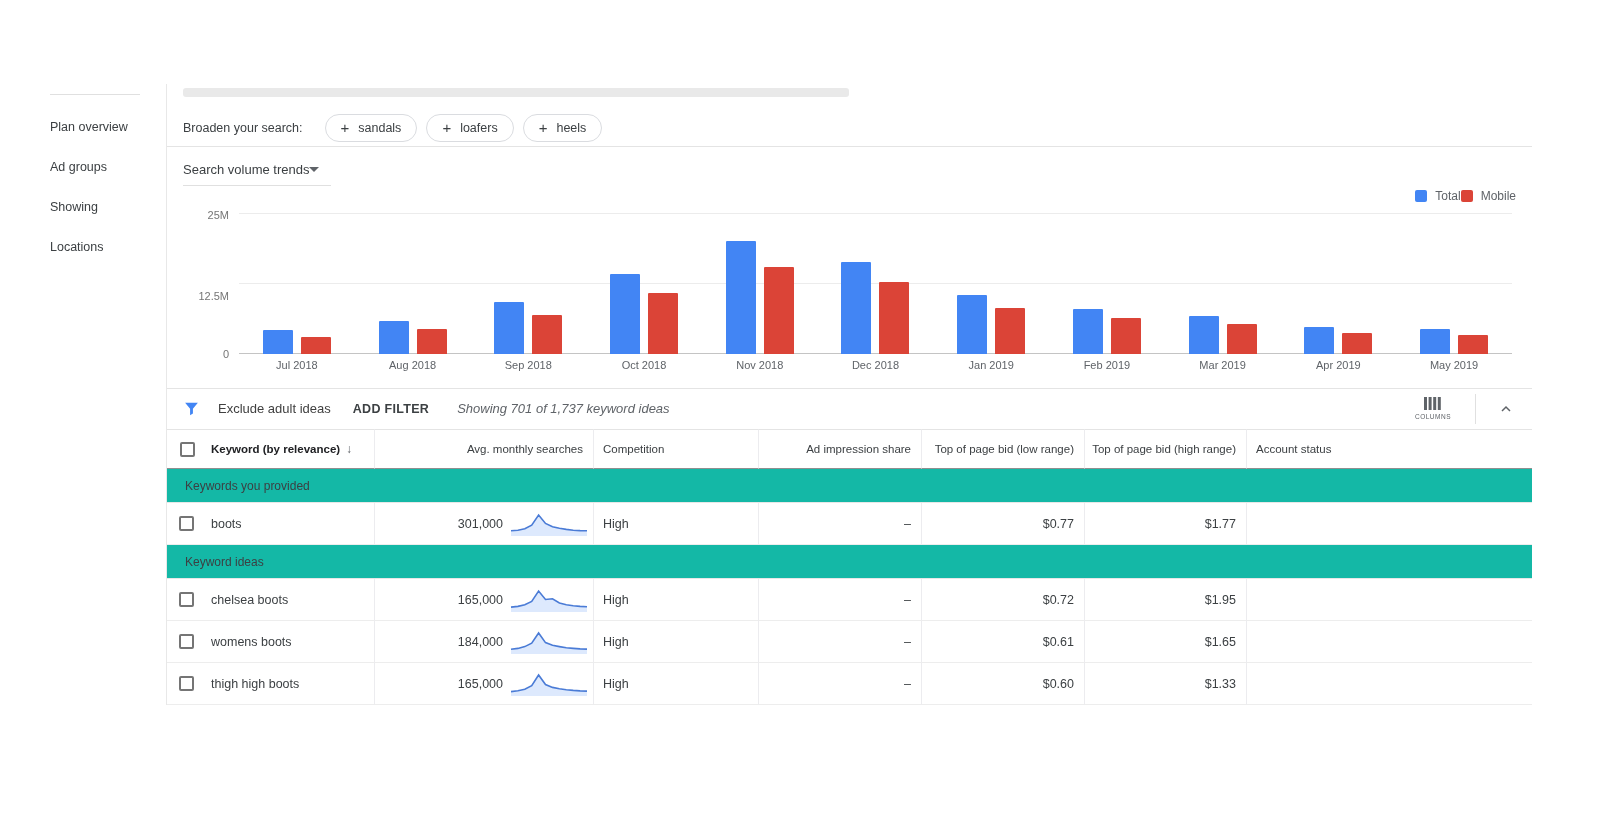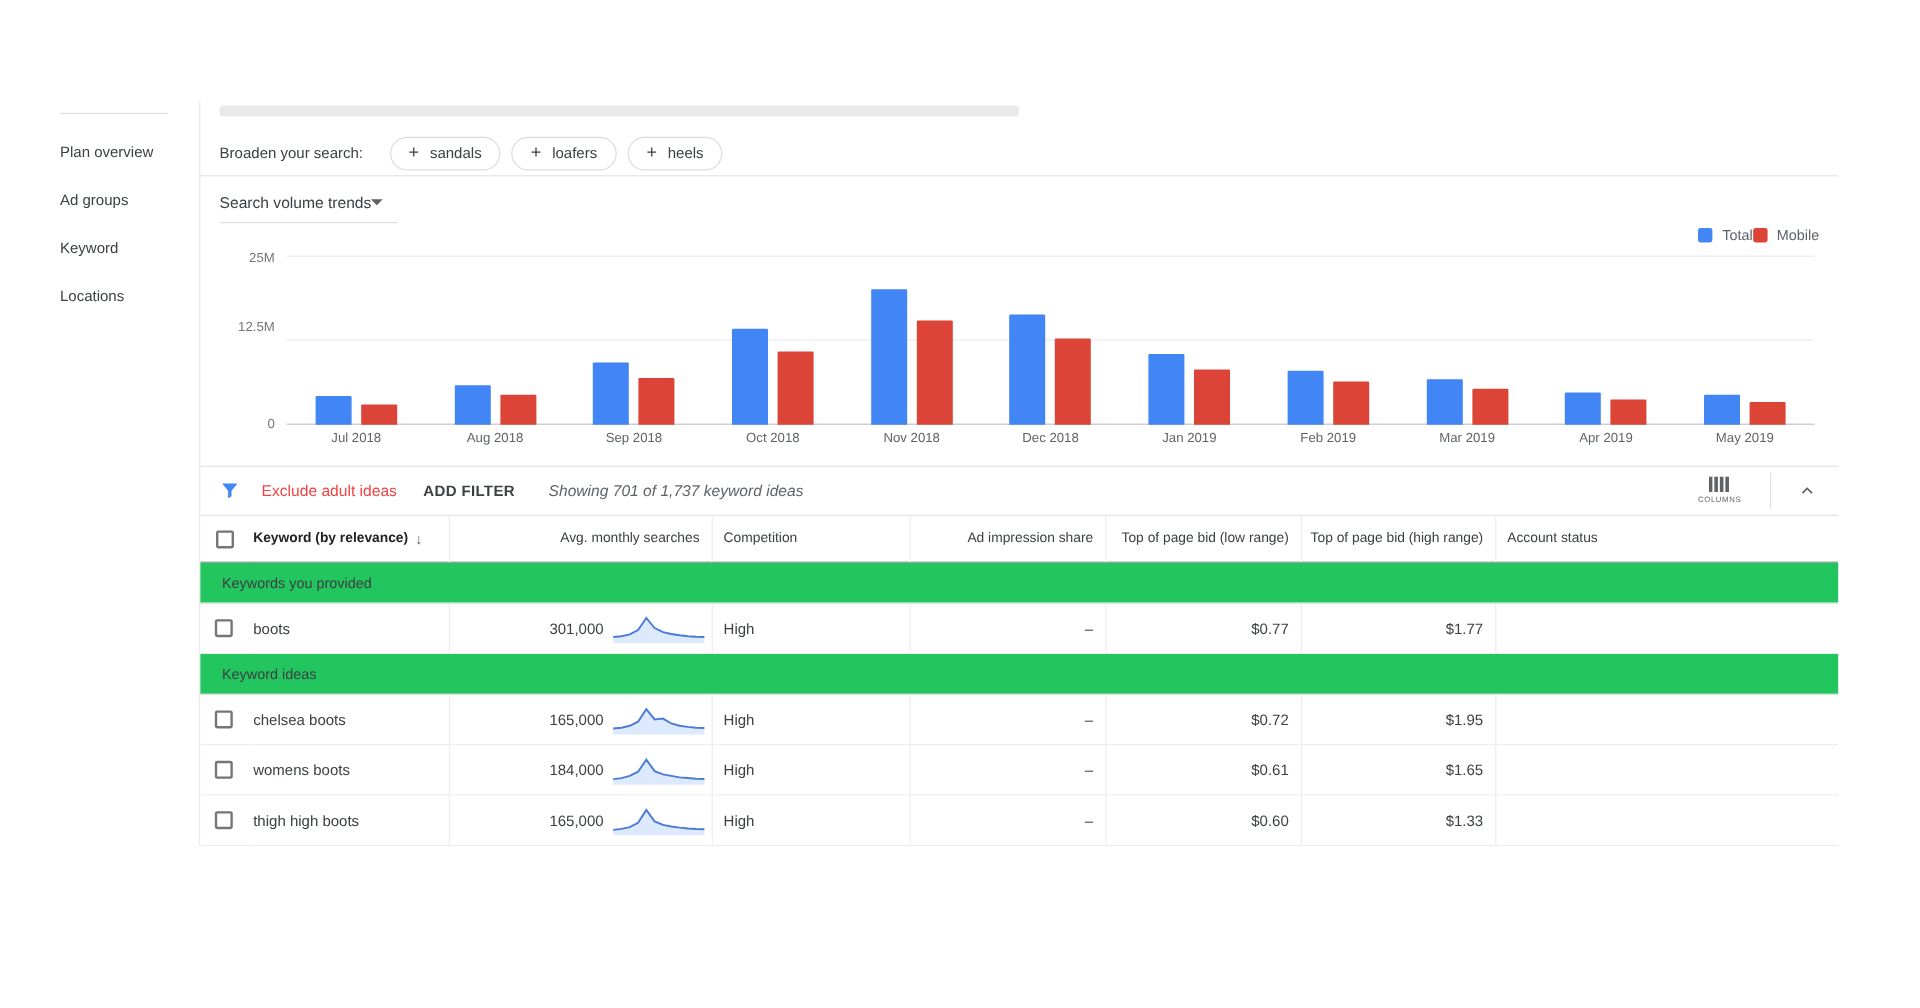--- a/index.html
+++ b/index.html
@@ -36,57 +36,57 @@
   .ytick { position:absolute; left:0; width:46px; text-align:right; font-size:11px; color:#757575; }
   .bar-groups { position:absolute; left:56px; right:4px; bottom:22px; height:140px; display:flex; align-items:flex-end; justify-content:space-around; }
   .bar-group { display:flex; flex-direction:column; align-items:center; justify-content:flex-end; height:100%; }
   .bars { display:flex; align-items:flex-end; gap:8px; }
   .bar { width:30px; border-radius:1px 1px 0 0; }
   .month { height:22px; line-height:22px; margin-bottom:-22px; font-size:11px; color:#5f6368; white-space:nowrap; }
 
   
   .filter-row { height:50px; border-top:1px solid #e4e4e4; display:flex; align-items:center; padding:0 14px 0 16px; }
   .funnel { margin-right:18px; display:flex; cursor:pointer; }
-  .link-blue { font-size:13px; color:#ef4444; margin-right:22px; cursor:pointer; }
+  .link-blue { font-size:13px; color:#404040; margin-right:22px; cursor:pointer; }
   .add-filter { font-size:12.5px; font-weight:bold; letter-spacing:.3px; color:#3c4043; margin-right:28px; cursor:pointer; }
   .showing-text { font-size:13px; color:#5f6368;font-style:italic; }
   .filter-right { margin-left:auto; display:flex; align-items:center; }
   .columns-btn { display:flex; flex-direction:column; align-items:center; gap:3px; cursor:pointer; padding:2px 6px; }
   .columns-caption { font-size:6.5px; letter-spacing:.5px; color:#5f6368; }
   .v-divider { width:1px; height:30px; background:#e0e0e0; margin:0 18px; }
   .collapse-btn { display:flex; cursor:pointer; padding:4px; }
 
   
   .kw-table { display:grid; grid-template-columns:44px 163px 219px 165px 163px 163px 162px minmax(0,1fr); }
   .header-row { display:contents; }
   .hcell { height:40px; border-top:1px solid #e4e4e4; border-bottom:1px solid #8f8f8f; display:flex; align-items:center; font-size:11.5px; color:#3c4043; background:#fff; }
   .hcell.bl, .cell.bl { border-left:1px solid #ececef; }
   .hcell.right, .cell.right { justify-content:flex-end; text-align:right; }
   .hcell.pad-l, .cell.pad-l { padding-left:9px; }
   .hcell.pad-r, .cell.pad-r { padding-right:10px; }
   .kw-head { font-weight:bold; color:#202124; display:flex; align-items:center; gap:6px; cursor:pointer; }
   .sort-arrow { color:#5f6368; font-size:12px; }
-  .section-row { grid-column:1 / -1; height:34px; background:#22c55e; display:flex; align-items:center; padding-left:18px; font-size:12px; color:#3c4043; border-bottom:1px solid #e7e7e7; }
+  .section-row { grid-column:1 / -1; height:34px; background:#14b8a6; display:flex; align-items:center; padding-left:18px; font-size:12px; color:#3c4043; border-bottom:1px solid #e7e7e7; }
   .cell { height:42px; display:flex; align-items:center; font-size:12.5px; color:#3c4043; background:#fff; border-bottom:1px solid #ededed; }
   .checkbox { width:15px; height:15px; border:2px solid #757575; border-radius:2px; margin-left:12px; cursor:pointer; background:#fff; }
   .avg-cell { gap:6px; padding-right:4px; }
   .avg-num { flex:1; text-align:right; }
   .spark { flex:0 0 80px; height:28px; }
 </style>
 </head>
 <body>
 
 <div class="app">
 
   <div class="sidebar">
     <div class="sidebar-divider"></div>
     <div style="height:12px"></div>
     <div class="side-item">Plan overview</div>
     <div class="side-item">Ad groups</div>
-    <div class="side-item">Keyword</div>
+    <div class="side-item">Showing</div>
     <div class="side-item">Locations</div>
   </div>
 
   <div class="main">
 
     <div class="skeleton-bar"></div>
 
     <div class="broaden-row">
       <span class="broaden-label">Broaden your search:</span>
       <span class="chip">
@@ -119,21 +119,21 @@
           <span class="legend-swatch" id="swatch-mobile" style="background: rgb(219, 68, 55);"></span>
           <span>Mobile</span>
         </span>
       </div>
 
       <div class="chart-area">
         <div class="gridline" style="bottom:162px"></div>
         <div class="gridline" style="bottom:92px"></div>
         <div class="gridline baseline" style="bottom:22px"></div>
         <div class="ytick" style="bottom:155px">25M</div>
-        <div class="ytick" style="bottom:97px">12.5M</div>
+        <div class="ytick" style="bottom:74px">12.5M</div>
         <div class="ytick" style="bottom:16px">0</div>
         <div class="bar-groups" id="bar-groups">
             <div class="bar-group">
               <div class="bars">
                 <div class="bar" style="height: 24px; background: rgb(66, 133, 244);"></div>
                 <div class="bar" style="height: 17px; background: rgb(219, 68, 55);"></div>
               </div>
               <div class="month">Jul 2018</div>
             </div>
             <div class="bar-group">

